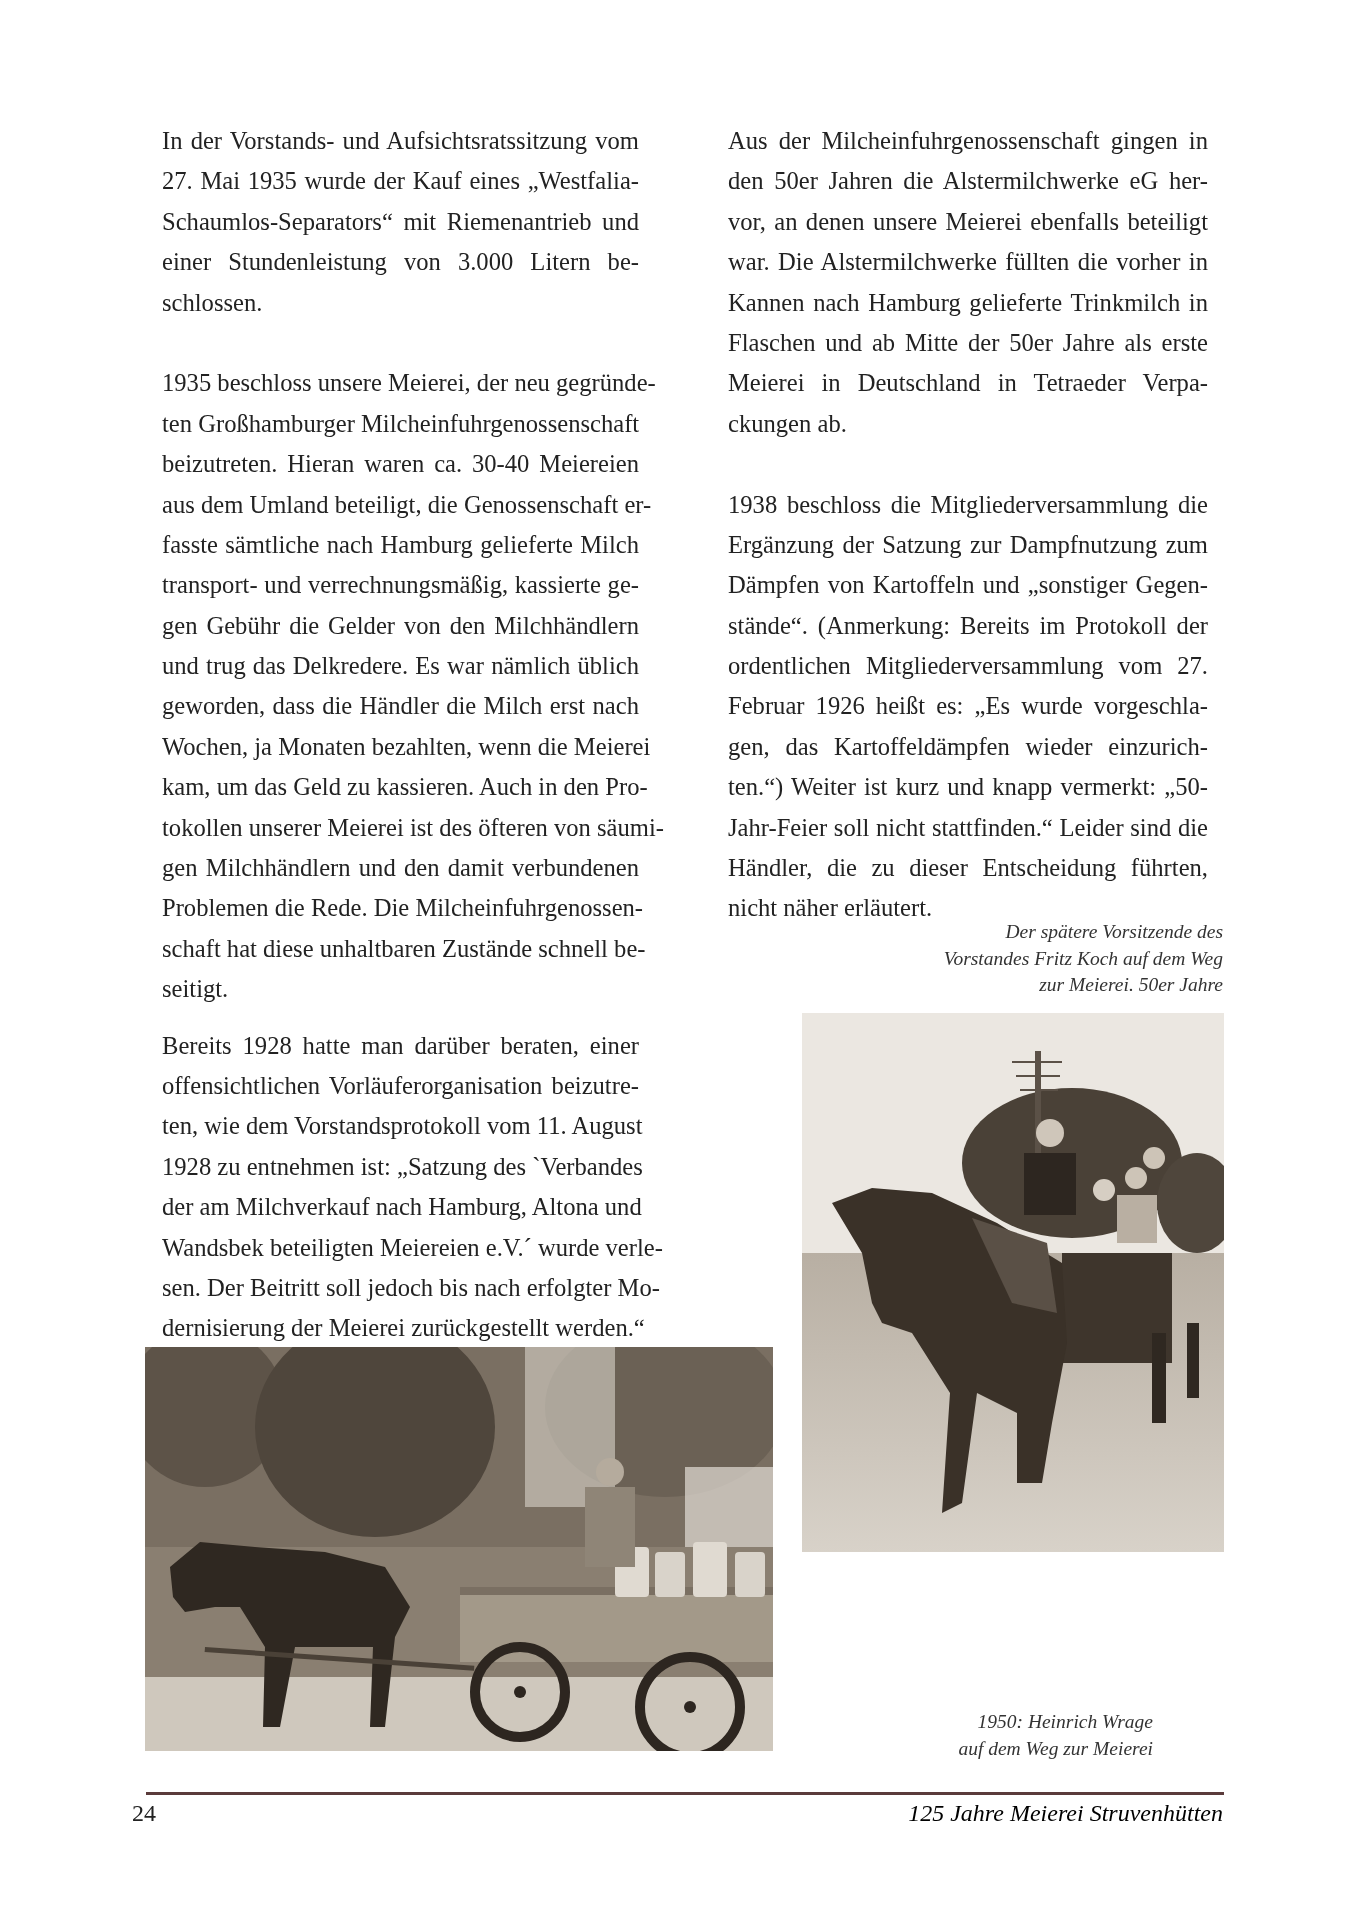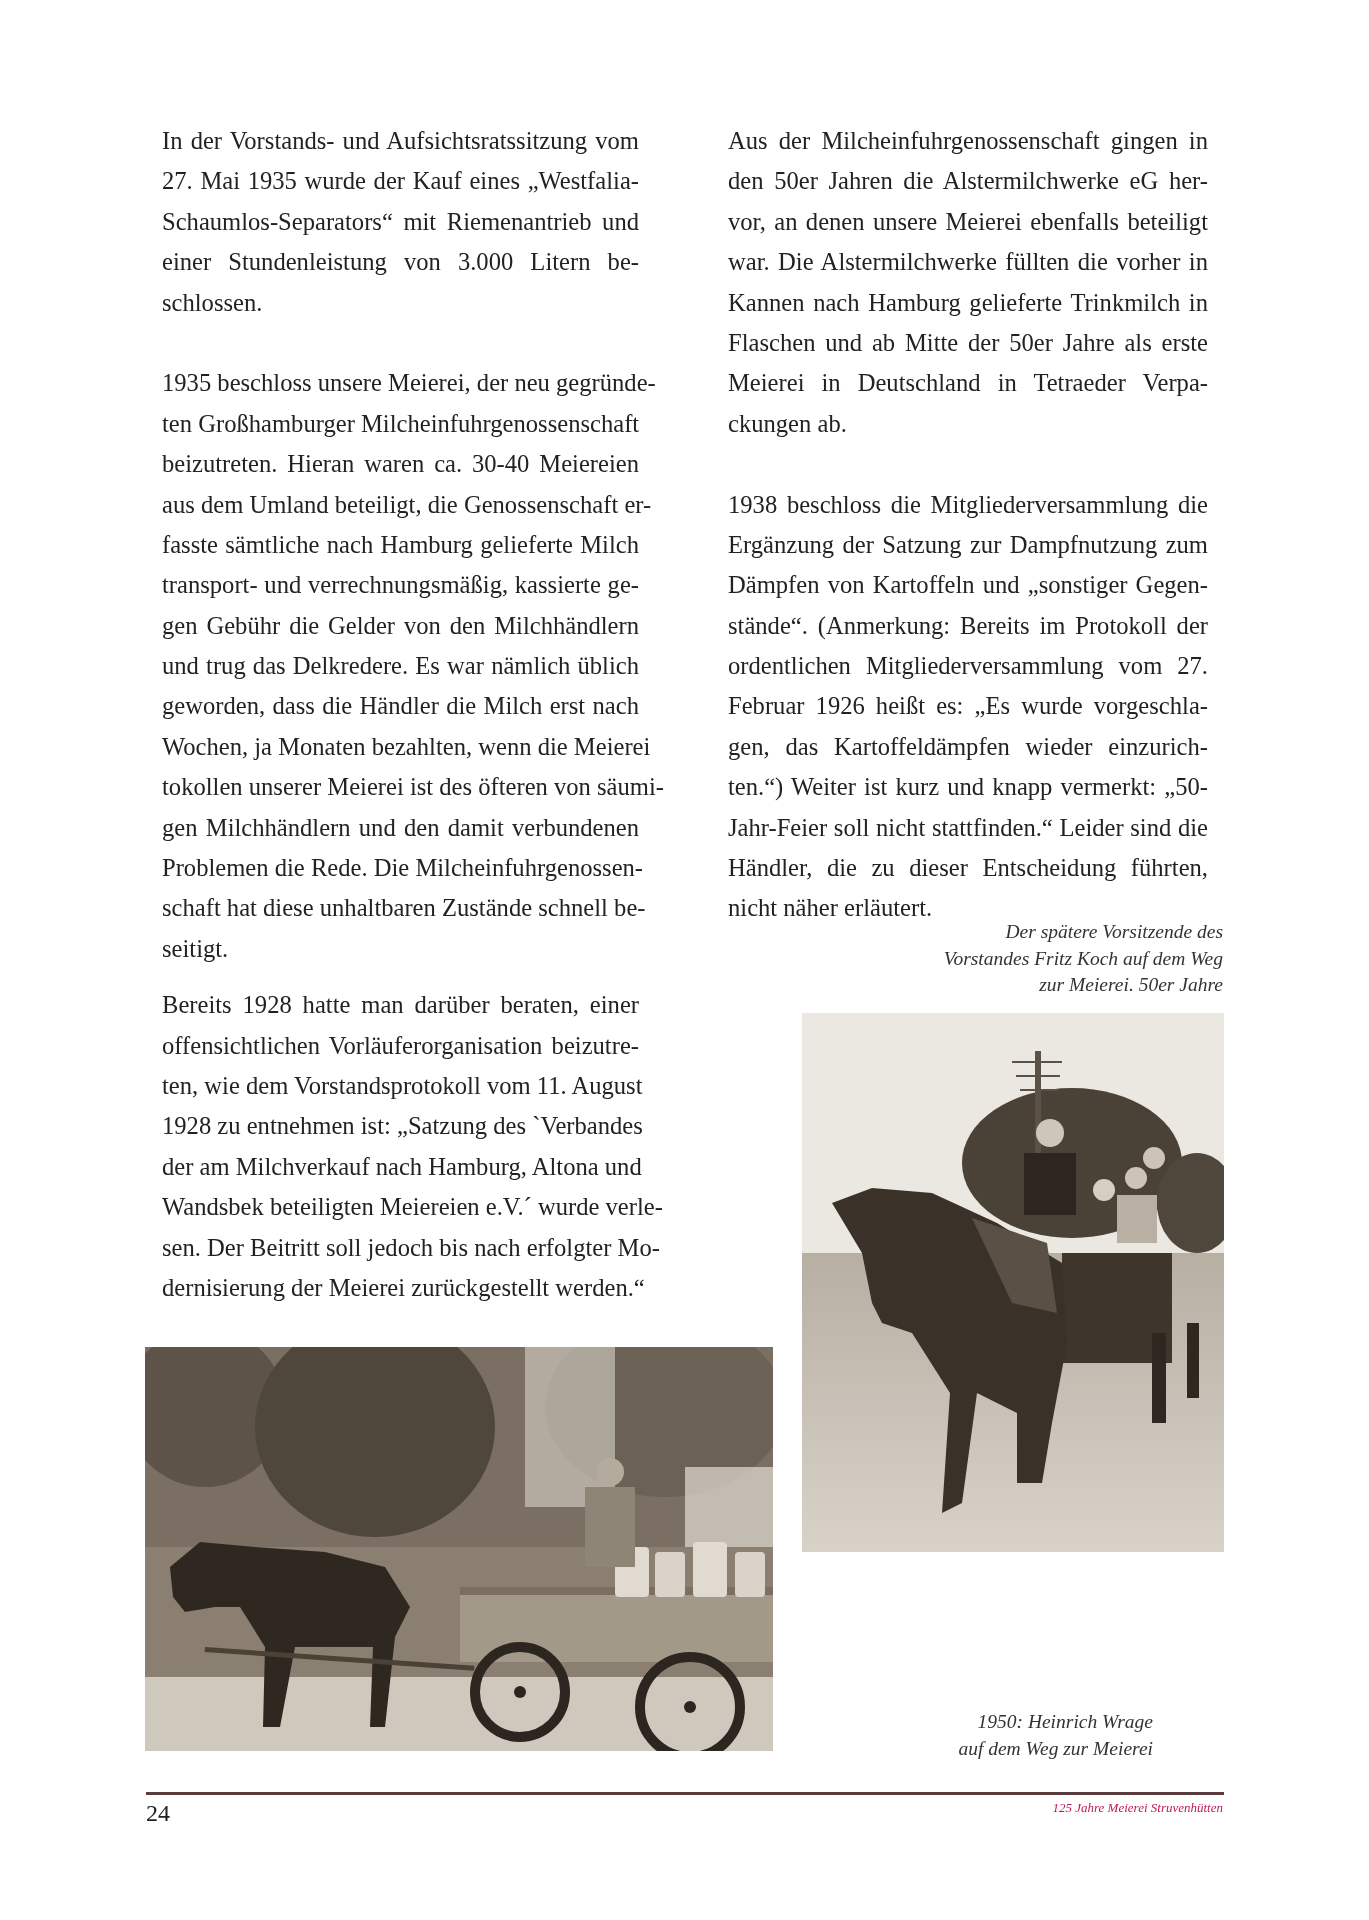--- a/index.html
+++ b/index.html
@@ -13,22 +13,22 @@
   #col-left { left: 146px; top: 105px; width: 509px; }
   #col-right { left: 712px; top: 105px; width: 512px; }
   .caption { position: absolute; font-style: italic; font-size: 19.5px; line-height: 26.5px; color: #333; margin-top: 9px; }
   #caption-top { right: 146px; top: 910px; text-align: right; width: 360px; }
   #caption-bottom { left: 853px; top: 1700px; text-align: right; width: 300px; }
   .photo { position: absolute; overflow: hidden; }
   #photo-koch { left: 802px; top: 1013px; width: 422px; height: 539px; background: #e9e5df; }
   #photo-wrage { left: 145px; top: 1347px; width: 628px; height: 404px; background: #8d8274; }
   .photo svg { width: 100%; height: 100%; display: block; }
   #footer-rule { position: absolute; left: 146px; top: 1792px; width: 1078px; height: 3px; background: #5a3b3b; }
-  #page-number { position: absolute; left: 146px; top: 1800px; font-size: 24px; color: #222; }
-  #running-title { position: absolute; right: 146px; top: 1800px; font-size: 13px; font-style: italic; color: #be185d; }
+  #page-number { position: absolute; left: 132px; top: 1800px; font-size: 24px; color: #222; }
+  #running-title { position: absolute; right: 146px; top: 1800px; font-size: 24px; font-style: italic; color: #000000; }
 </style>
 </head>
 <body>
 
 <div id="col-left" class="col">
   <p>
     <span class="line">In der Vorstands- und Aufsichtsratssitzung vom</span>
     <span class="line">27. Mai 1935 wurde der Kauf eines „Westfalia-</span>
     <span class="line">Schaumlos-Separators“ mit Riemenantrieb und</span>
     <span class="line">einer Stundenleistung von 3.000 Litern be-</span>
@@ -38,20 +38,21 @@
     <span class="line">1935 beschloss unsere Meierei, der neu gegründe-</span>
     <span class="line">ten Großhamburger Milcheinfuhrgenossenschaft</span>
     <span class="line">beizutreten. Hieran waren ca. 30-40 Meiereien</span>
     <span class="line">aus dem Umland beteiligt, die Genossenschaft er-</span>
     <span class="line">fasste sämtliche nach Hamburg gelieferte Milch</span>
     <span class="line">transport- und verrechnungsmäßig, kassierte ge-</span>
     <span class="line">gen Gebühr die Gelder von den Milchhändlern</span>
     <span class="line">und trug das Delkredere. Es war nämlich üblich</span>
     <span class="line">geworden, dass die Händler die Milch erst nach</span>
     <span class="line">Wochen, ja Monaten bezahlten, wenn die Meierei</span>
+    <span class="line">kam, um das Geld zu kassieren. Auch in den Pro-</span>
     <span class="line">tokollen unserer Meierei ist des öfteren von säumi-</span>
     <span class="line">gen Milchhändlern und den damit verbundenen</span>
     <span class="line">Problemen die Rede. Die Milcheinfuhrgenossen-</span>
     <span class="line">schaft hat diese unhaltbaren Zustände schnell be-</span>
     <span class="line last">seitigt.</span>
   </p>
   <p>
     <span class="line">Bereits 1928 hatte man darüber beraten, einer</span>
     <span class="line">offensichtlichen Vorläuferorganisation beizutre-</span>
     <span class="line">ten, wie dem Vorstandsprotokoll vom 11. August</span>

